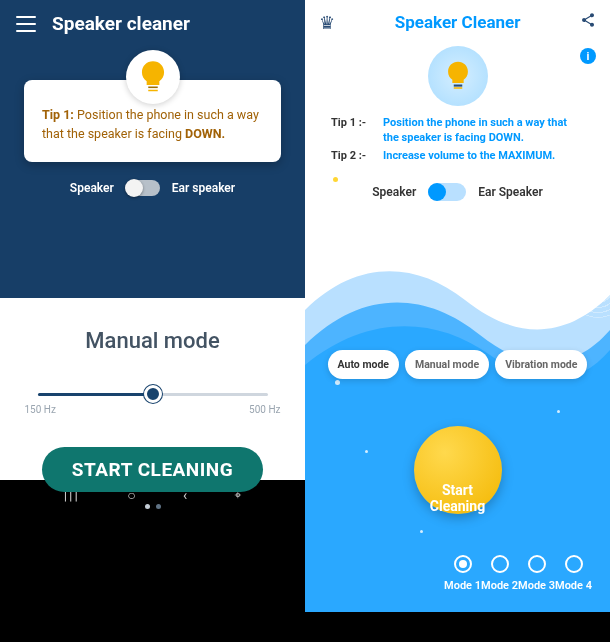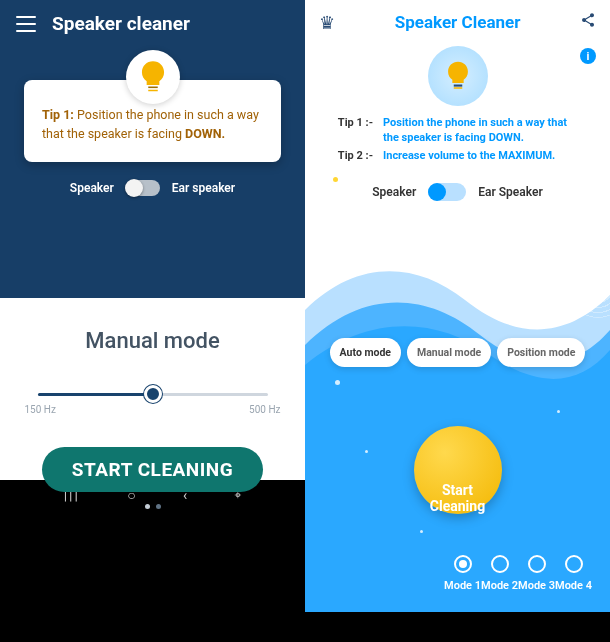--- a/index.html
+++ b/index.html
@@ -43,29 +43,29 @@
   .right .screen-inner { background: #fff; }
   .right-topbar { height: 44px; display: flex; align-items: center; justify-content: space-between; padding: 0 14px; }
   .right-title { color: #0099ff; font-size: 17px; font-weight: 700; }
   .crown { color: #294b74; font-size: 18px; }
   .share { color: #294b74; font-size: 17px; }
   .info-badge { width: 16px; height: 16px; background: #0099ff; color: #fff; border-radius: 50%; font-size: 11px; font-weight: 700; display: inline-flex; align-items: center; justify-content: center; position: absolute; right: 14px; top: 48px; }
   .right-bulb-wrap { display: flex; justify-content: center; margin-top: 2px; }
   .right-bulb { width: 60px; height: 60px; border-radius: 50%; background: radial-gradient(#d4eeff,#a8dcff); display: flex; align-items: center; justify-content: center;}
   .tips-block { padding: 10px 26px 6px 26px; font-size: 11px; }
   .tips-block .row { display: flex; gap: 10px; margin-bottom: 3px; }
-  .tips-block .label { color: #333; font-weight: 700; flex: 0 0 42px; text-align: right; }
+  .tips-block .label { color: #333; font-weight: 700; flex: 0 0 42px; }
   .tips-block .val { color: #0099ff; font-weight: 700; line-height: 1.35; }
   .right-toggle-row { display: flex; align-items: center; justify-content: center; gap: 12px; margin-top: 10px; color: #333; font-size: 12px; font-weight: 600; }
   .rtoggle { width: 38px; height: 18px; background: #b9e0ff; border-radius: 10px; position: relative; }
   .rtoggle-knob { width: 18px; height: 18px; background: #0099ff; border-radius: 50%; position: absolute; top: 0; left: 0; }
 
   .wave-area { position: absolute; left: 0; right: 0; top: 250px; height: 362px; }
   .wave-bg { position: absolute; inset: 0; }
-  .mode-pills { position: absolute; top: 88px; left: 0; right: 0; display: flex; gap: 6px; justify-content: center; padding: 0 10px; }
+  .mode-pills { position: absolute; top: 100px; left: 0; right: 0; display: flex; gap: 6px; justify-content: center; padding: 0 10px; }
   .pill { background: #fff; color: #333; font-size: 10.5px; font-weight: 700; padding: 8px 10px; border-radius: 18px; box-shadow: 0 2px 6px rgba(0,0,0,.15); white-space: nowrap; }
   .pill.inactive { color: #666; }
   .start-circle { position: absolute; top: 176px; left: 50%; transform: translateX(-50%); width: 88px; height: 88px; border-radius: 50%; background: radial-gradient(circle at 35% 30%, #ffd94d, #f3b600); display: flex; flex-direction: column; align-items: center; justify-content: flex-end; color: #fff; font-weight: 700; font-size: 14px; line-height: 1.15; box-shadow: 0 4px 12px rgba(0,0,0,.25); }
   .mode-select { position: absolute; bottom: 20px; left: 0; right: 0; display: flex; justify-content: flex-end; padding: 0 18px; }
   .mode-opt { display: flex; flex-direction: column; align-items: center; gap: 6px; color: #fff; font-size: 11px; font-weight: 600; }
   .radio { width: 18px; height: 18px; border: 2px solid #fff; border-radius: 50%; display: flex; align-items: center; justify-content: center; }
   .radio.sel::after { content: ""; width: 8px; height: 8px; background: #fff; border-radius: 50%; }
   .sparkle { position: absolute; width: 5px; height: 5px; background: #fff; border-radius: 50%; opacity: .8;}
   .ring { position:absolute; right:-18px; top:8px; width:60px; height:60px; border-radius:50%; background: repeating-radial-gradient(circle, transparent 0 4px, rgba(255,255,255,.35) 4px 5px); }
 </style>
@@ -181,21 +181,21 @@
         </svg>
         <div class="ring"></div>
         <div class="sparkle" style="left:30px; top:130px"></div>
         <div class="sparkle" style="left:60px; top:200px; width:3px;height:3px"></div>
         <div class="sparkle" style="right:50px; top:160px; width:3px;height:3px"></div>
         <div class="sparkle" style="left:115px; top:280px; width:3px;height:3px"></div>
 
         <div class="mode-pills">
           <div class="pill">Auto mode</div>
           <div class="pill inactive">Manual mode</div>
-          <div class="pill inactive">Position mode</div>
+          <div class="pill inactive">Vibration mode</div>
         </div>
 
         <div class="start-circle">
           <span>Start</span>
           <span>Cleaning</span>
         </div>
 
         <div class="mode-select">
           <div class="mode-opt">
             <div class="radio sel"></div>

